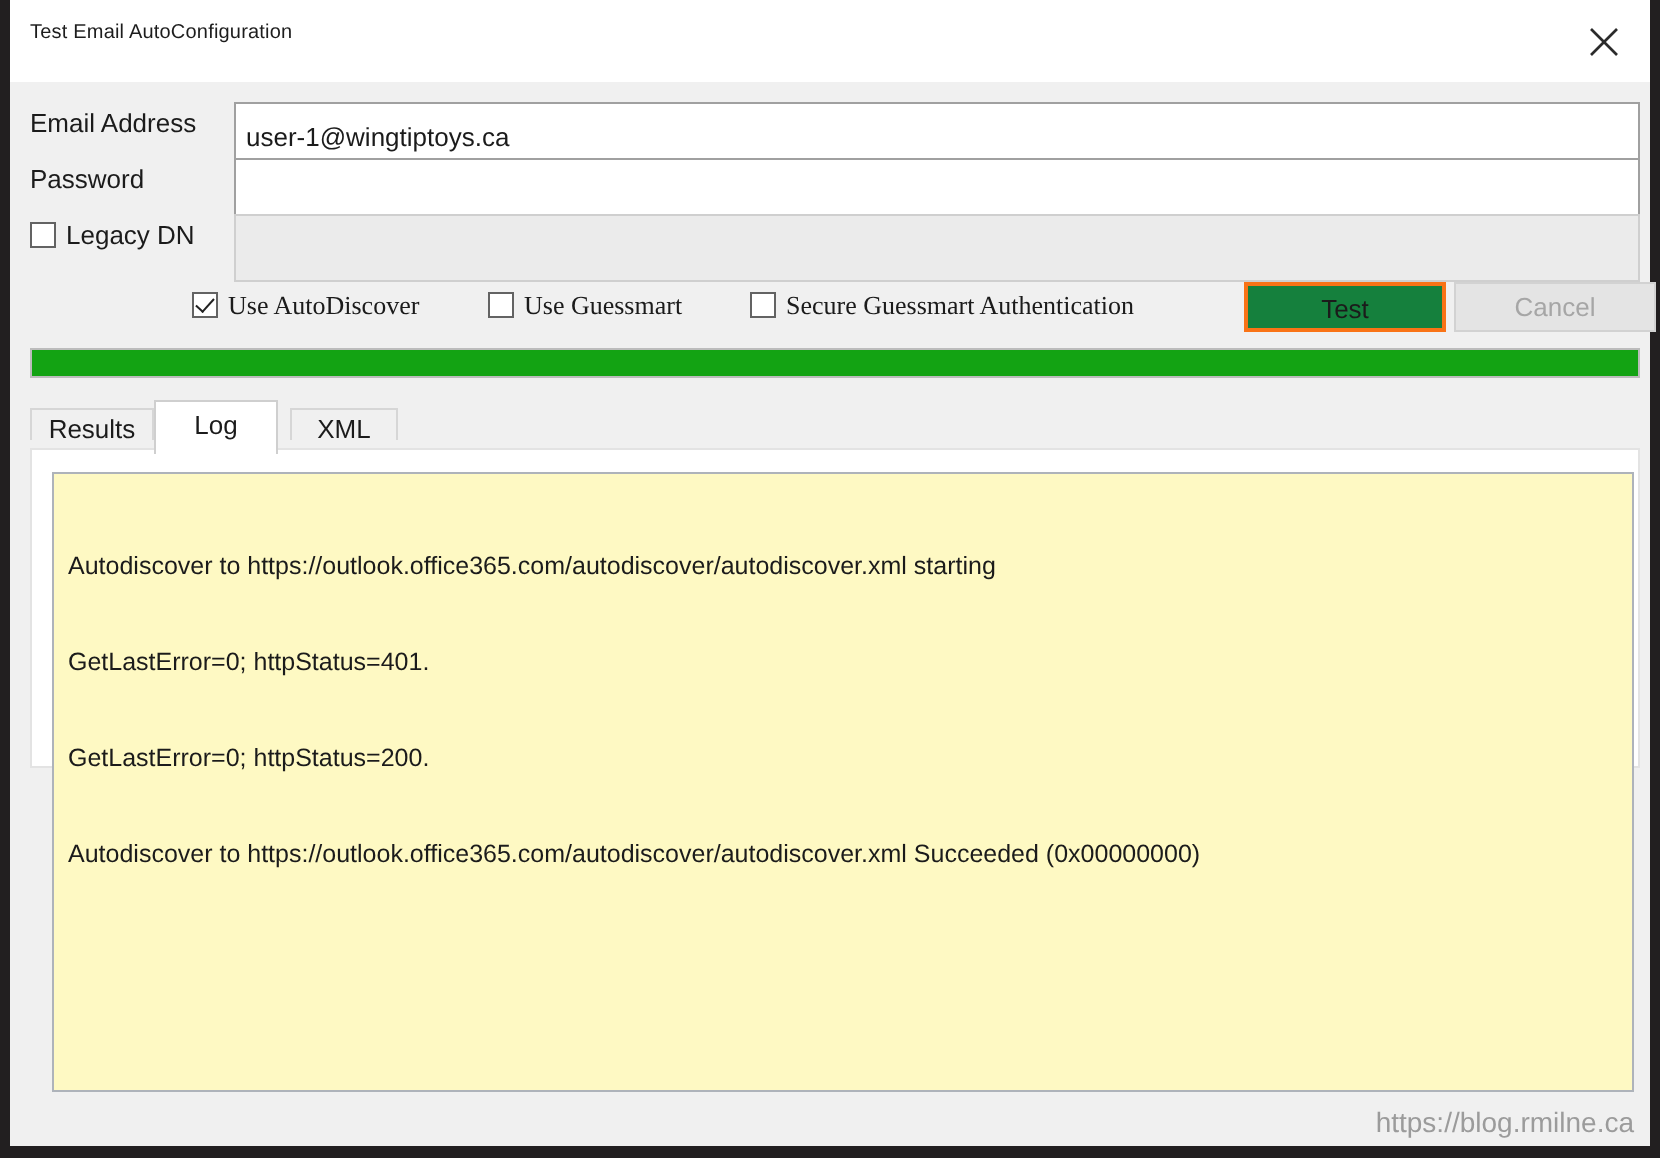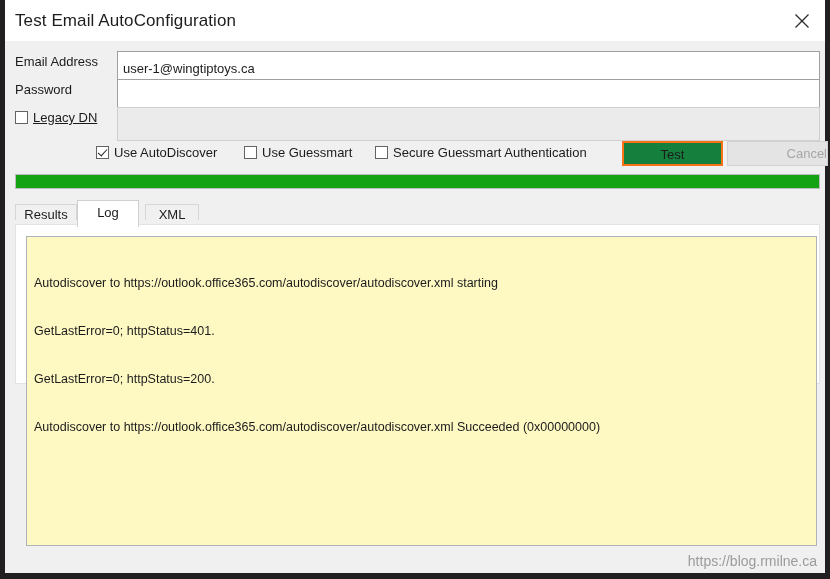--- a/index.html
+++ b/index.html
@@ -37,21 +37,21 @@
     left: 0;
     top: 0;
     right: 0;
     height: 41px;
     background: #ffffff;
   }
   #title-text {
     position: absolute;
     left: 10px;
     top: 11px;
-    font-size: 17px;
+    font-size: 10px;
     color: #1d1d1d;
     letter-spacing: 0.1px;
     white-space: nowrap;
   }
   #close-button {
     position: absolute;
     right: 0px;
     top: 0px;
     width: 46px;
     height: 41px;
@@ -131,38 +131,38 @@
     transform: rotate(42deg);
   }
 
   #legacy-check-wrap {
     position: absolute;
     left: 10px;
     top: 3px;
     font-size: 13px;
     color: #1b1b1b;
     white-space: nowrap;
-    text-decoration: underline;
   }
 
   
   #options-row {
     position: absolute;
     left: 0;
     top: 98px;
     width: 820px;
     height: 30px;
   }
   .opt {
     position: absolute;
     top: 6px;
     font-size: 13px;
     color: #1b1b1b;
     white-space: nowrap;
     cursor: default;
+    font-family: Liberation Serif, serif;
   }
   #opt-autodiscover { left: 91px; }
   #opt-guessmart    { left: 239px; }
   #opt-secure       { left: 370px; }
 
   .btn {
     position: absolute;
     top: 2px;
     width: 101px;
     height: 25px;
@@ -174,21 +174,20 @@
     color: #1b1b1b;
     cursor: default;
     padding: 0;
     text-align: center;
     line-height: 23px;
   }
   .btn.disabled {
     background: #e4e4e4;
     border: 1px solid #d2d2d2;
     color: #a6a6a6;
-    text-align: right;
   }
   #btn-test   { left: 617px; }
   #btn-cancel { left: 722px; }
 
   
   #progress-bar {
     position: absolute;
     left: 10px;
     top: 133px;
     width: 805px;

